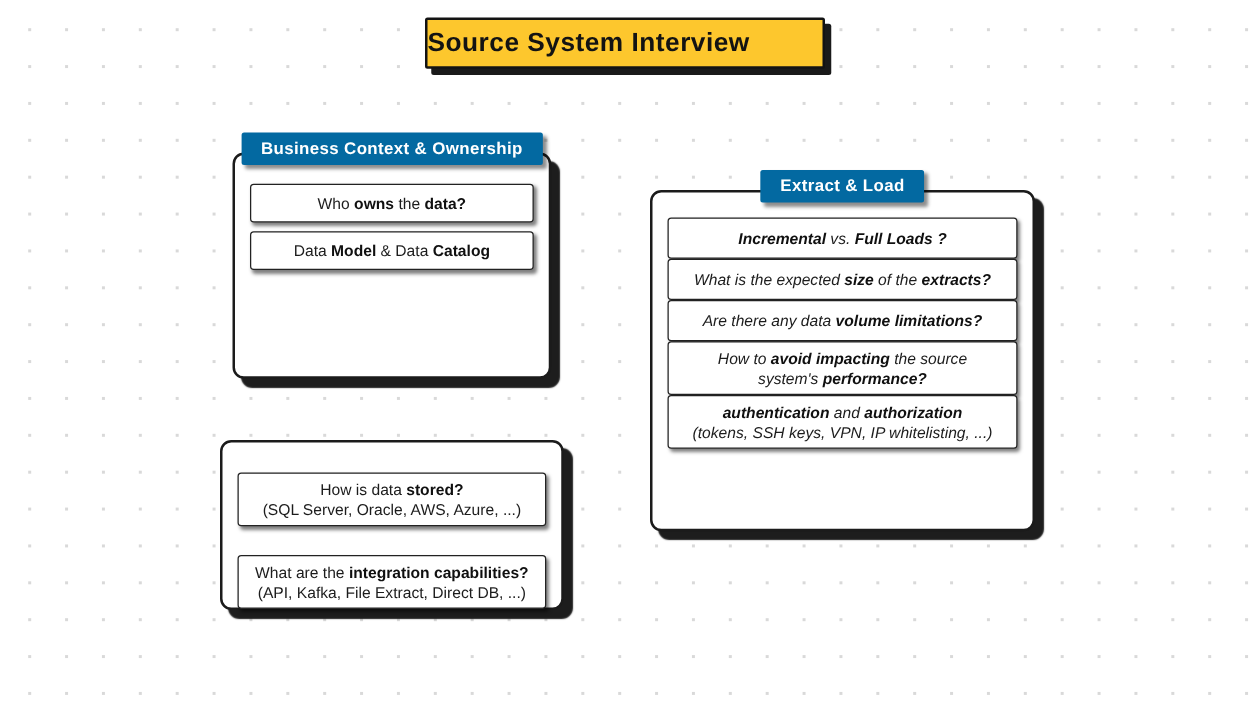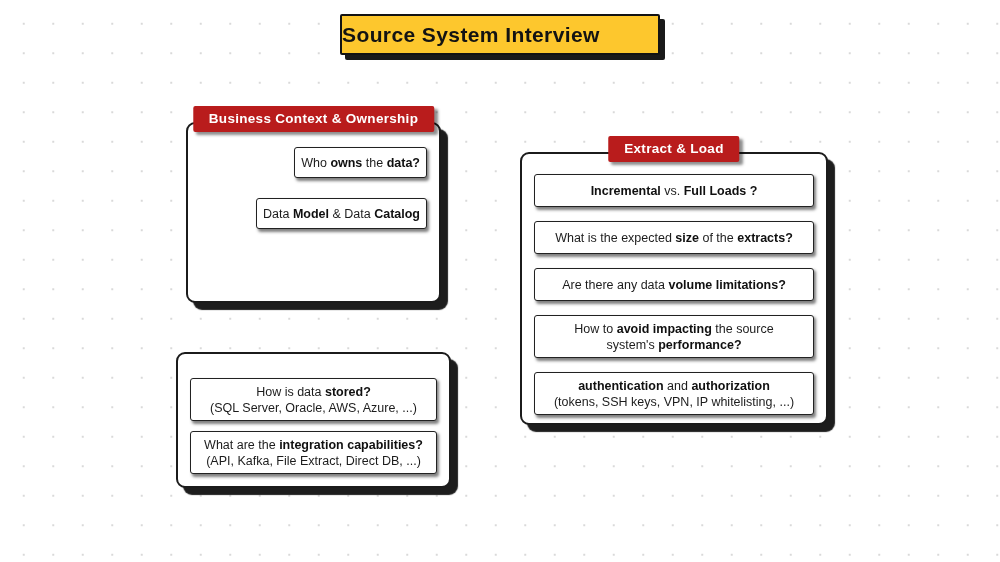--- a/index.html
+++ b/index.html
@@ -18,40 +18,40 @@
     box-shadow:5px 5px 0 rgba(17,17,17,0.96);
     display:flex;align-items:center;justify-content:flex-start;
     box-sizing:border-box;
   }
   .title-box span{
     font-size:21px;font-weight:700;letter-spacing:0.4px;color:#131313;
   }
   .group{position:absolute;}
   .group-header{
     position:absolute;top:-16px;left:50%;transform:translateX(-50%);
-    background:#b91c1c;color:#ffffff;white-space:nowrap;
+    background:#0369a1;color:#ffffff;white-space:nowrap;
     height:26px;line-height:26px;padding:0 16px;border-radius:2px;
     font-size:13.5px;font-weight:700;letter-spacing:0.3px;text-align:center;
     box-shadow:3px 3px 3px rgba(0,0,0,0.45);
     z-index:2;
   }
   .group-box{
     position:absolute;inset:0;
     background:#ffffff;border:2px solid #1b1b1b;border-radius:9px;
     box-shadow:7px 7px 1px rgba(22,22,22,0.97);
     box-sizing:border-box;
     display:flex;flex-direction:column;
     padding-left:12px;padding-right:12px;
   }
   .g1{left:186px;top:122px;width:255px;height:181px;}
-  .g1 .group-box{padding-top:23px;gap:20px;align-items:flex-end;}
+  .g1 .group-box{padding-top:23px;gap:7px;}
   .g2{left:176px;top:352px;width:275px;height:136px;}
-  .g2 .group-box{padding-top:24px;gap:10px;}
+  .g2 .group-box{padding-top:24px;gap:23px;}
   .g3{left:520px;top:152px;width:308px;height:273px;}
-  .g3 .group-box{padding-top:20px;gap:14px;}
+  .g3 .group-box{padding-top:20px;gap:0;font-style:italic;}
   .card{
     background:#ffffff;border:1px solid #222222;border-radius:3px;
     box-shadow:2px 2.5px 3px rgba(0,0,0,0.5);
     box-sizing:border-box;
     display:flex;flex-direction:column;align-items:center;justify-content:center;
     min-height:31px;padding:4px 6px;text-align:center;
   }
   .g3 .card{min-height:33px;}
   .card.two{min-height:43px;}
   .card .line{font-size:12.5px;line-height:16px;color:#1c1c1c;}

